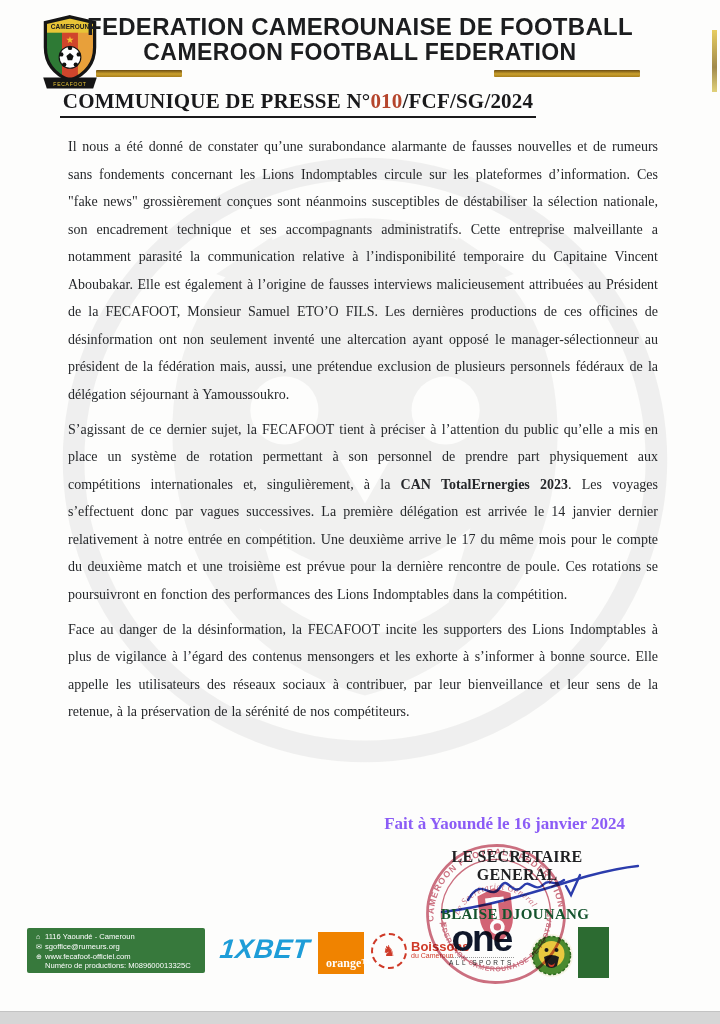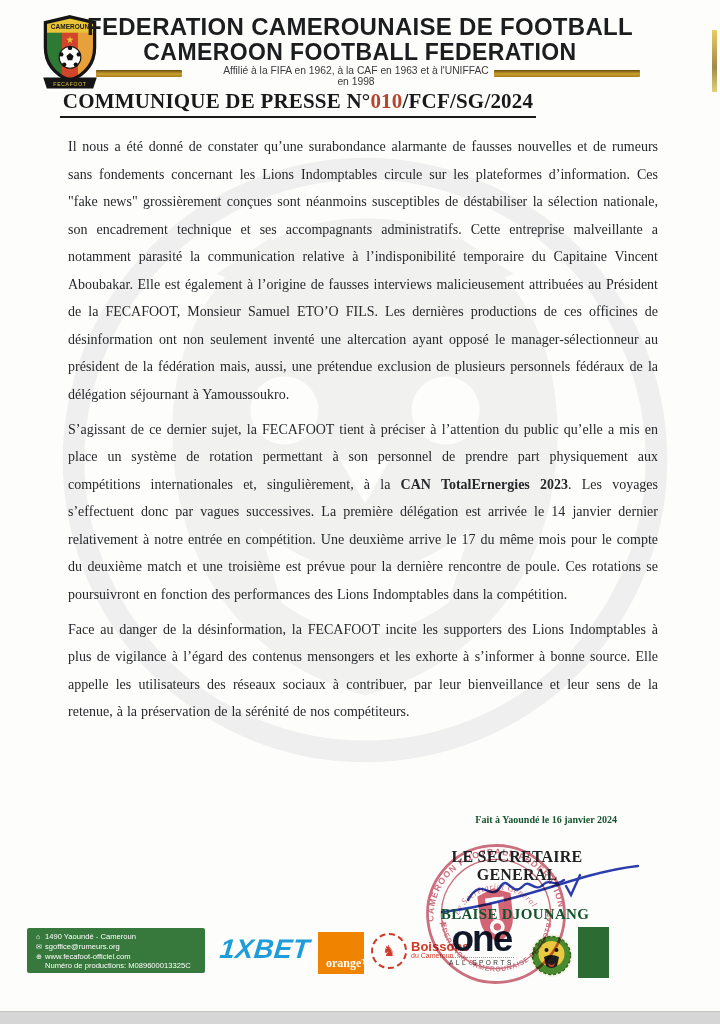--- a/index.html
+++ b/index.html
@@ -27,21 +27,21 @@
   
   .watermark{position:absolute;left:55px;top:150px;width:620px;height:620px;opacity:.065;z-index:0;}
 
   
   .body{position:absolute;left:68px;top:133px;width:590px;z-index:2;}
   .body p{margin:0 0 7.5px 0;text-align:justify;font-size:14px;line-height:27.5px;
           word-spacing:.5px;color:#26282b;}
   .body p span.b{font-weight:700;margin-top:8px;}
 
   
-  .place-date{position:absolute;top:814px;right:103px;font-weight:700;font-size:10px;color:#14532d;z-index:8;}
+  .place-date{position:absolute;top:814px;right:95px;font-weight:700;font-size:17px;color:#8b5cf6;z-index:8;}
   .role{position:absolute;top:848px;left:417px;width:200px;text-align:center;
         font-weight:700;font-size:16px;color:#1f2022;z-index:8;letter-spacing:.2px;}
   .signer{position:absolute;top:906px;left:415px;width:200px;text-align:center;
         font-weight:700;font-size:15px;color:#14532d;z-index:8;letter-spacing:.3px;}
   .stamp{position:absolute;left:422px;top:840px;width:148px;height:148px;z-index:6;
          opacity:.85;mix-blend-mode:multiply;transform:rotate(-6deg);}
   .signature{position:absolute;left:438px;top:860px;width:205px;height:58px;z-index:7;
              mix-blend-mode:multiply;}
 
   
@@ -116,21 +116,20 @@
     </g>
     <path d="M50 8 L84 16 V50 C84 74 70 88 50 96 C30 88 16 74 16 50 V16 Z" fill="none" stroke="#151515" stroke-width="4.5"></path>
     <path d="M13 92 L87 92 L82 107 L18 107 Z" fill="#151515"></path>
     <text x="50" y="103" text-anchor="middle" font-family="Liberation Sans, sans-serif" font-size="7" letter-spacing="1" fill="#e8c537">FECAFOOT</text>
   </svg>
 
   <div class="org-line org-fr">FEDERATION CAMEROUNAISE DE FOOTBALL</div>
   <div class="org-line org-en">CAMEROON FOOTBALL FEDERATION</div>
   <div class="affil-row">
     <div class="gold-bar left"></div>
-    <div class="affil-text">Affilié à la FIFA en 1962, à la CAF en 1963 et à l'UNIFFAC en 1998</div>
     <div class="gold-bar right"></div>
   </div>
   <div class="title-wrap">
     <span class="title"><span>COMMUNIQUE DE PRESSE N°</span><span style="color: rgb(181, 69, 44);">010</span><span>/FCF/SG/2024</span></span>
   </div>
 
   <div class="body">
     <p><span>Il nous a été donné de constater qu’une surabondance alarmante de fausses nouvelles et de rumeurs sans fondements concernant les Lions Indomptables circule sur les plateformes d’information. Ces "fake news" grossièrement conçues sont néanmoins susceptibles de déstabiliser la sélection nationale, son encadrement technique et ses accompagnants administratifs. Cette entreprise malveillante a notamment parasité la communication relative à l’indisponibilité temporaire du Capitaine Vincent Aboubakar. Elle est également à l’origine de fausses interviews malicieusement attribuées au Président de la FECAFOOT, Monsieur Samuel ETO’O FILS. Les dernières productions de ces officines de désinformation ont non seulement inventé une altercation ayant opposé le manager-sélectionneur au président de la fédération mais, aussi, une prétendue exclusion de plusieurs personnels fédéraux de la délégation séjournant à Yamoussoukro.</span></p>
     <p><span>S’agissant de ce dernier sujet, la FECAFOOT tient à préciser à l’attention du public qu’elle a mis en place un système de rotation permettant à son personnel de prendre part physiquement aux compétitions internationales et, singulièrement, à la </span><span class="b">CAN TotalErnergies 2023</span><span>. Les voyages s’effectuent donc par vagues successives. La première délégation est arrivée le 14 janvier dernier relativement à notre entrée en compétition. Une deuxième arrive le 17 du même mois pour le compte du deuxième match et une troisième est prévue pour la dernière rencontre de poule. Ces rotations se poursuivront en fonction des performances des Lions Indomptables dans la compétition.</span></p>
     <p><span>Face au danger de la désinformation, la FECAFOOT incite les supporters des Lions Indomptables à plus de vigilance à l’égard des contenus mensongers et les exhorte à s’informer à bonne source. Elle appelle les utilisateurs des réseaux sociaux à contribuer, par leur bienveillance et leur sens de la retenue, à la préservation de la sérénité de nos compétiteurs.</span></p>
@@ -168,21 +167,21 @@
 
   <svg class="signature" viewBox="0 0 205 58">
     <g fill="none" stroke="#2b3cae" stroke-width="2.4" stroke-linecap="round">
       <path d="M30 40 C 45 14 52 44 63 26 C 70 15 74 38 85 26 C 92 18 96 34 106 24 C 112 18 116 28 126 20"></path>
       <path d="M4 52 C 60 46 120 24 150 16 C 165 12 180 8 200 6"></path>
       <path d="M128 26 l5 9 l9 -20"></path>
     </g>
   </svg>
 
   <div class="contact-box">
-    <div><span class="ic">⌂</span><span>1490 Yaoundé - Cameroun</span></div>
+    <div><span class="ic">⌂</span><span>1116 Yaoundé - Cameroun</span></div>
     <div><span class="ic">✉</span><span>sgoffice@rumeurs.org</span></div>
     <div><span class="ic">⊕</span><span>www.fecafoot-officiel.com</span></div>
     <div style="padding-left:9px;"><span>Numéro de productions: M089600013325C</span></div>
   </div>
 
   <div class="sp-1xbet">1XBET</div>
 
   <div class="sp-orange">
     <span>orange™</span>
   </div>

